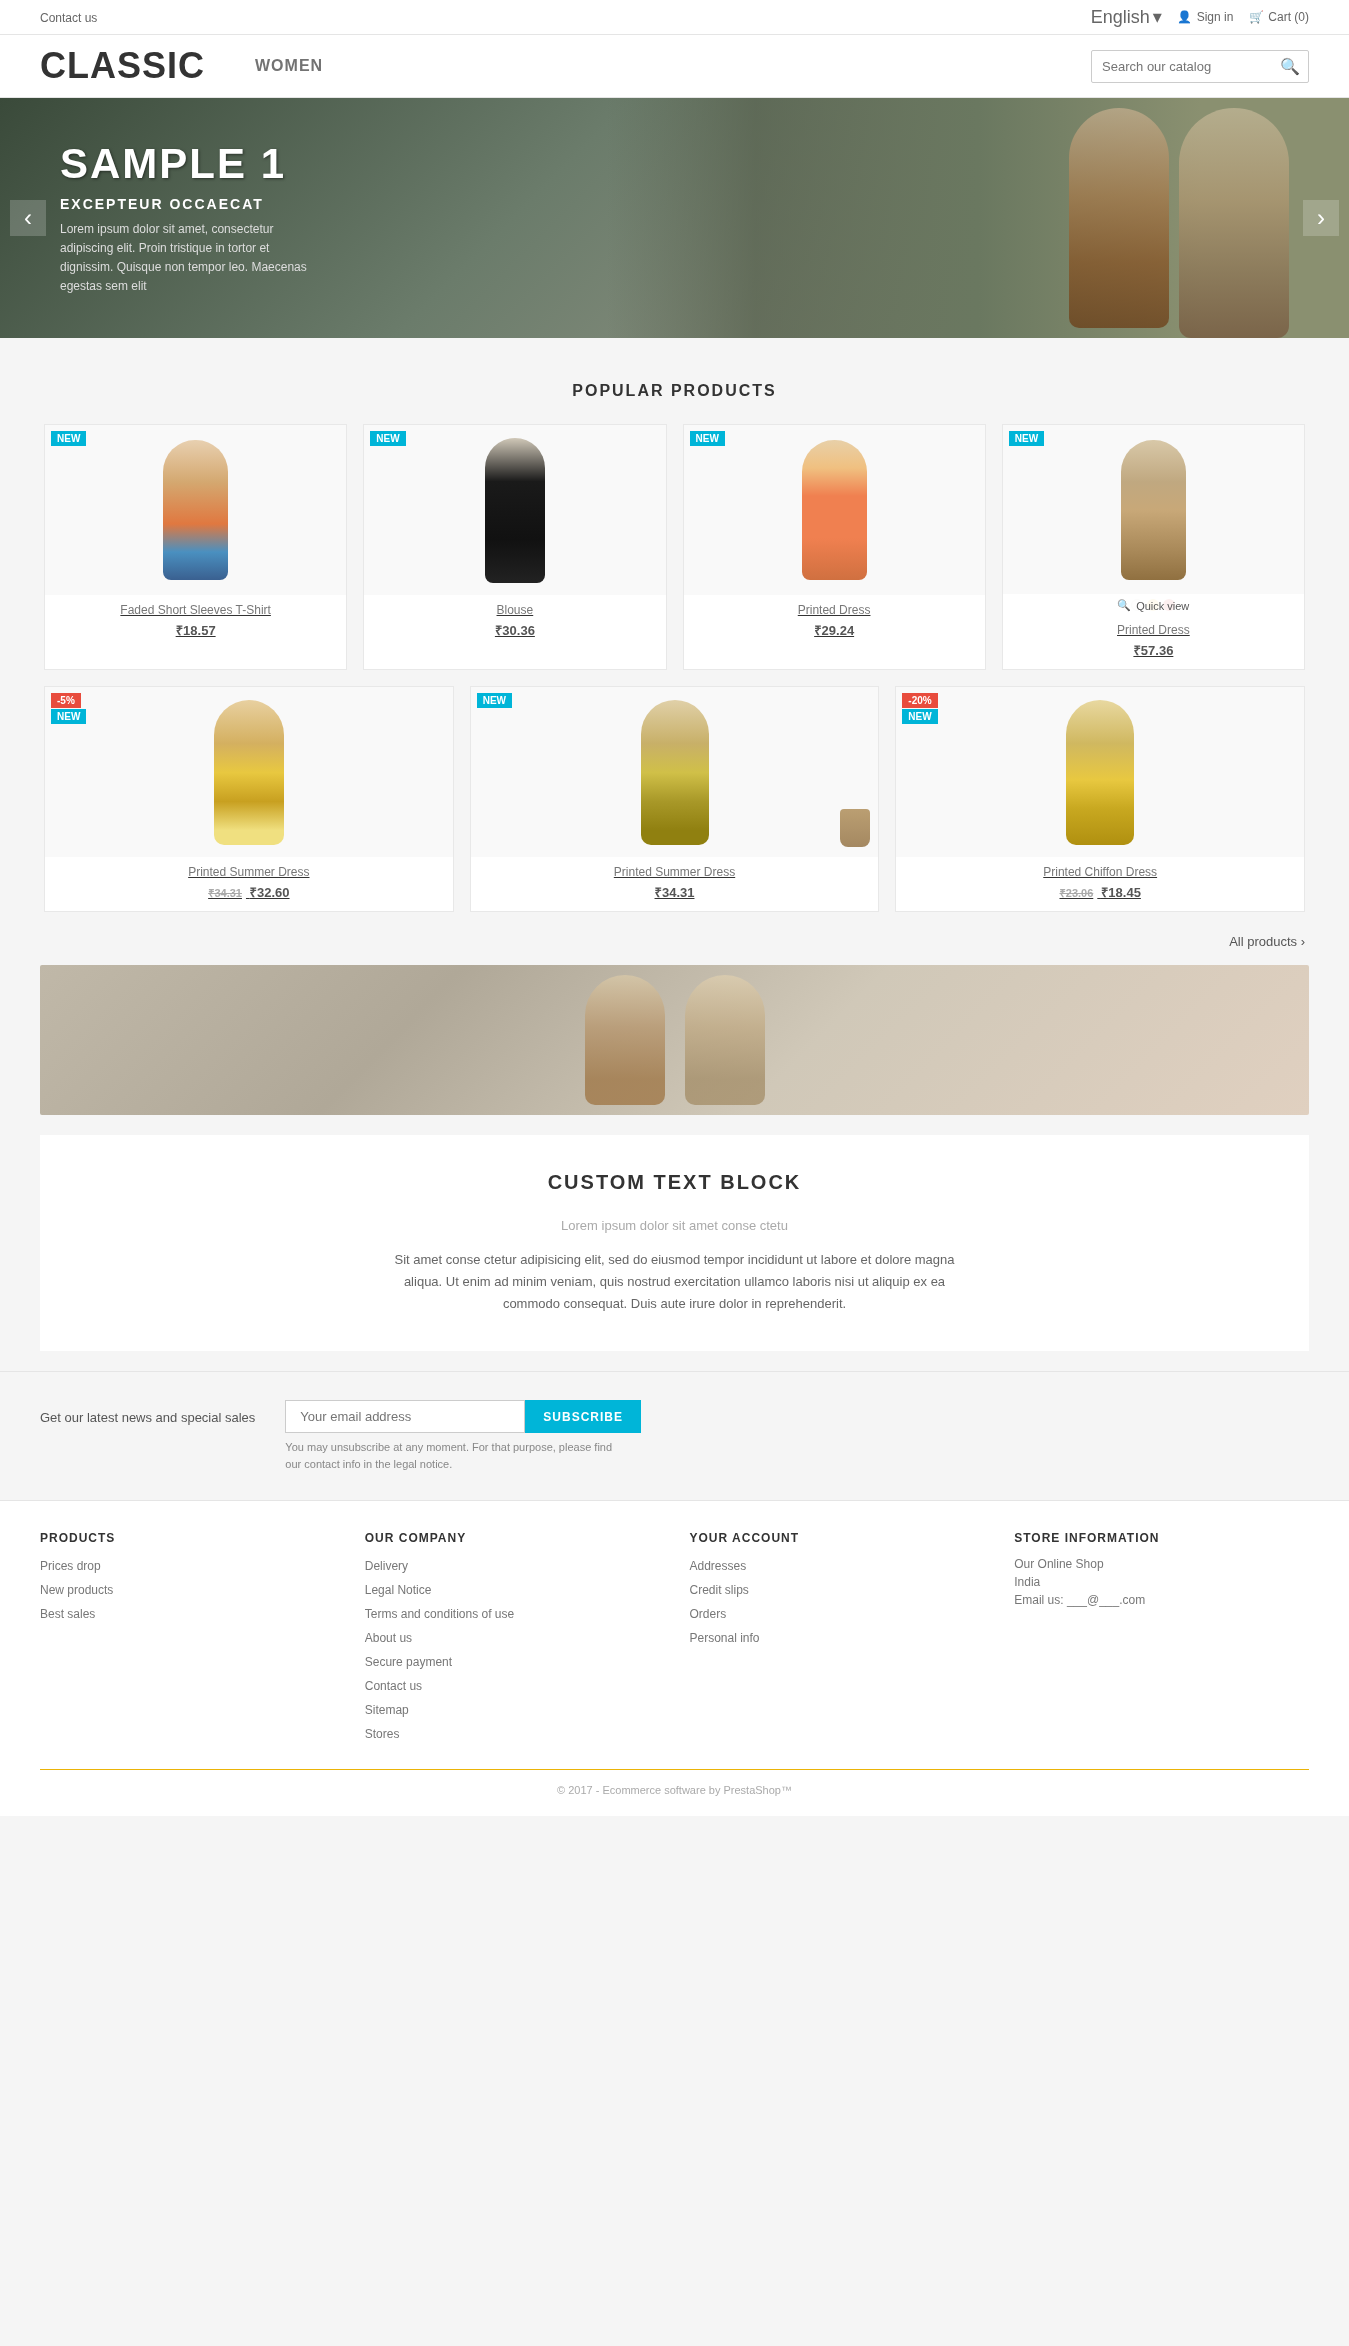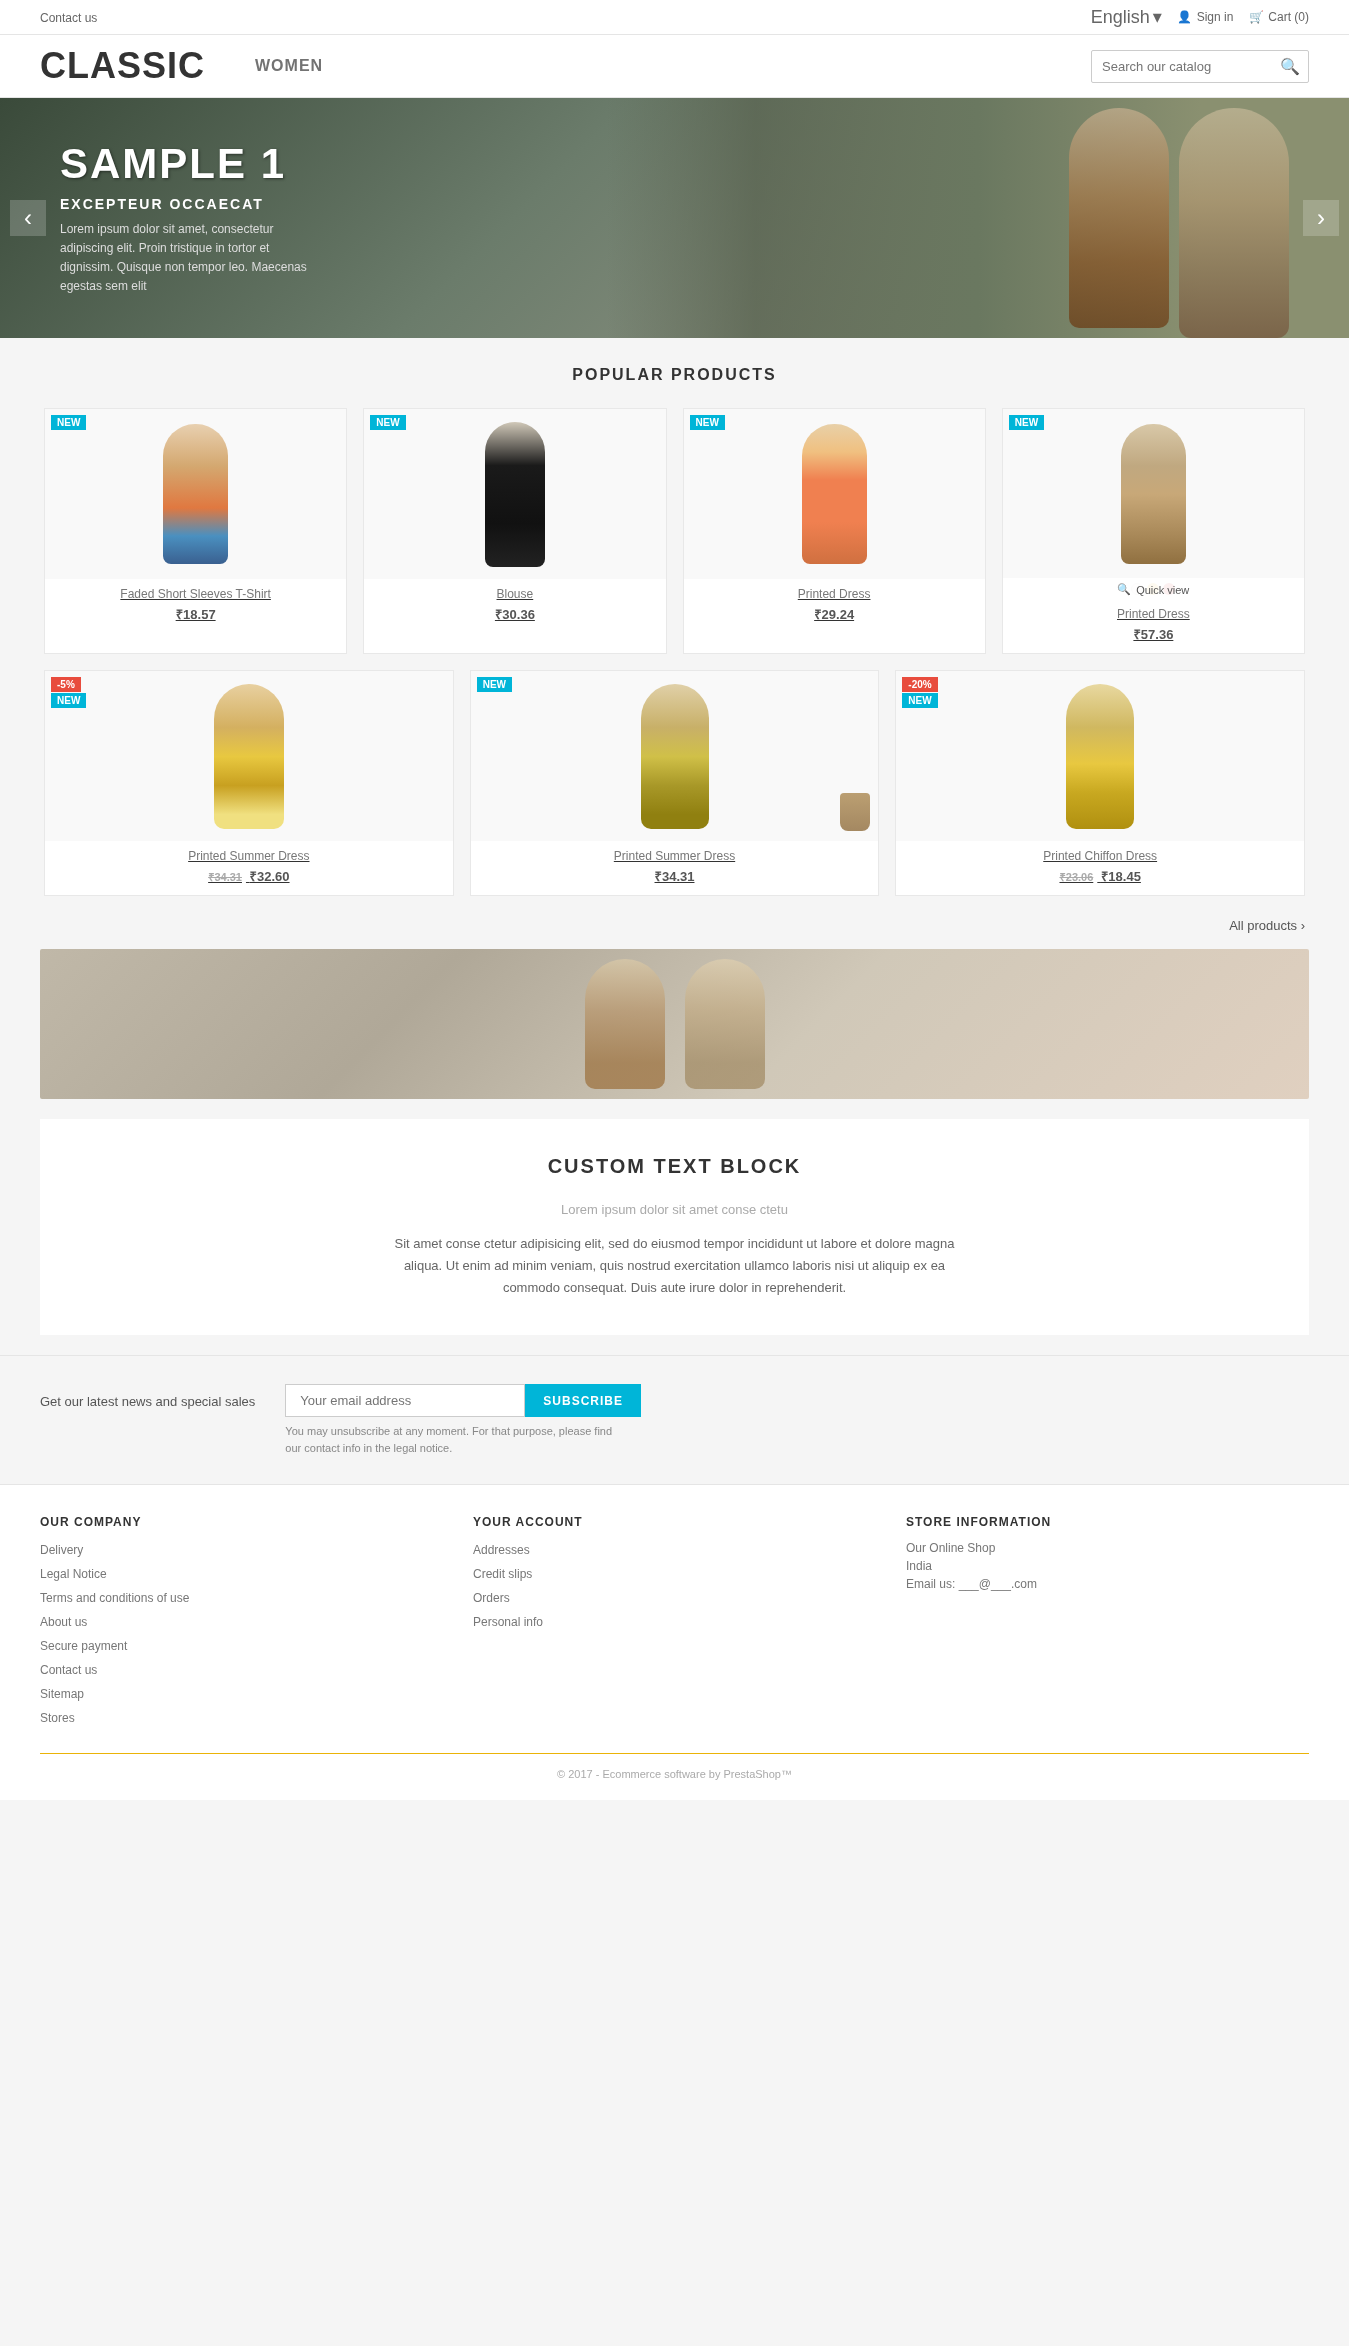--- a/index.html
+++ b/index.html
@@ -26,21 +26,21 @@
     .hero-img { width: 100%; height: 240px; background: linear-gradient(135deg, #3a4a3a 0%, #6b7c6b 40%, #8a9080 70%, #b0a898 100%); display: flex; align-items: center; }
     .hero-content { padding: 30px 60px; color: #fff; max-width: 380px; }
     .hero-title { font-size: 42px; font-weight: 900; letter-spacing: 2px; text-shadow: 1px 1px 3px rgba(0,0,0,0.5); }
     .hero-subtitle { font-size: 14px; font-weight: 700; letter-spacing: 2px; margin: 8px 0; }
     .hero-desc { font-size: 12px; line-height: 1.6; color: #ddd; margin-top: 6px; }
     .hero-arrow { position: absolute; top: 50%; transform: translateY(-50%); background: rgba(255,255,255,0.2); border: none; cursor: pointer; color: #fff; font-size: 24px; width: 36px; height: 36px; display: flex; align-items: center; justify-content: center; }
     .hero-arrow.left { left: 10px; }
     .hero-arrow.right { right: 10px; }
 
     
-    .section-title { text-align: center; padding: 28px 0 20px; font-size: 16px; font-weight: 700; letter-spacing: 2px; color: #333; }
+    .section-title { text-align: center; padding: 44px 0 20px; font-size: 16px; font-weight: 700; letter-spacing: 2px; color: #333; }
     .product-card { background: #fff; border: 1px solid #e8e8e8; width: calc(25% - 8px); margin: 4px; padding: 0; position: relative; text-align: center; text-decoration: underline; }
     .product-img { width: 100%; height: 170px; background: #f9f9f9; display: flex; align-items: center; justify-content: center; overflow: hidden; position: relative; }
     .badge { position: absolute; top: 6px; left: 6px; padding: 2px 6px; font-size: 10px; font-weight: 700; color: #fff; }
     .badge-new { background: #00b5d8; }
     .badge-sale { background: #e84c3d; top: 6px; }
     .product-name { font-size: 12px; color: #777; padding: 8px 6px 2px; }
     .product-price { font-size: 13px; font-weight: 600; color: #555; padding: 2px 6px 10px; }
     .product-price-old { text-decoration: line-through; color: #aaa; font-size: 11px; margin-right: 4px; }
     .color-dots { display: flex; justify-content: center; gap: 4px; padding: 4px 0; }
     .color-dot { width: 12px; height: 12px; border-radius: 50%; }
@@ -263,20 +263,26 @@
         <button class="newsletter-btn">SUBSCRIBE</button>
       </div>
       <div class="newsletter-note">You may unsubscribe at any moment. For that purpose, please find our contact info in the legal notice.</div>
     </div>
   </div>
 </div>
 
 <div class="footer">
   <div class="footer-cols">
 
+    <div class="footer-col">
+      <h4>PRODUCTS</h4>
+      <a href="#">Prices drop</a>
+      <a href="#">New products</a>
+      <a href="#">Best sales</a>
+    </div>
 
     <div class="footer-col">
       <h4>OUR COMPANY</h4>
       <a href="#">Delivery</a>
       <a href="#">Legal Notice</a>
       <a href="#">Terms and conditions of use</a>
       <a href="#">About us</a>
       <a href="#">Secure payment</a>
       <a href="#">Contact us</a>
       <a href="#">Sitemap</a>

